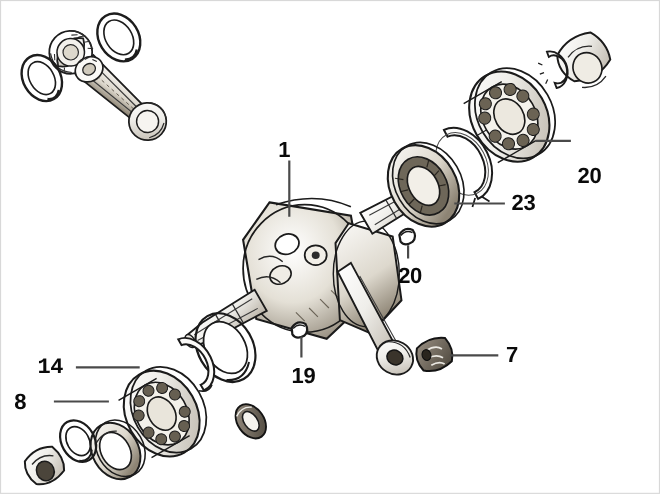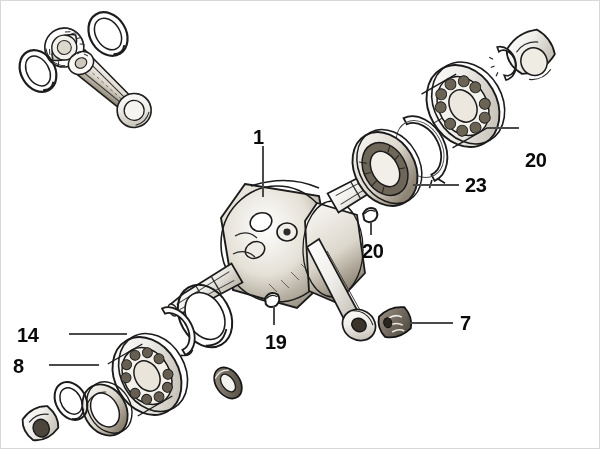--- a/index.html
+++ b/index.html
@@ -313,16 +313,16 @@
       <line x1="48" y1="364" x2="98" y2="364"></line>
     </g>
   </svg>
 
   <span class="callout" style="left:252px; top:126px;">1</span>
   <span class="callout" style="left:524px; top:117px;margin-top:32px;">20</span>
   <span class="callout" style="left:464px; top:174px;">23</span>
   <span class="callout" style="left:361px; top:240px;">20</span>
   <span class="callout" style="left:459px; top:312px;">7</span>
   <span class="callout" style="left:264px; top:331px;">19</span>
-  <span class="callout" style="left:16px;  top:324px;">14</span>
+  <span class="callout" style="left:33px;  top:324px;font-family:Liberation Mono, monospace;">14</span>
   <span class="callout" style="left:12px;  top:355px;">8</span>
 
 </div>
 
 </body></html>

